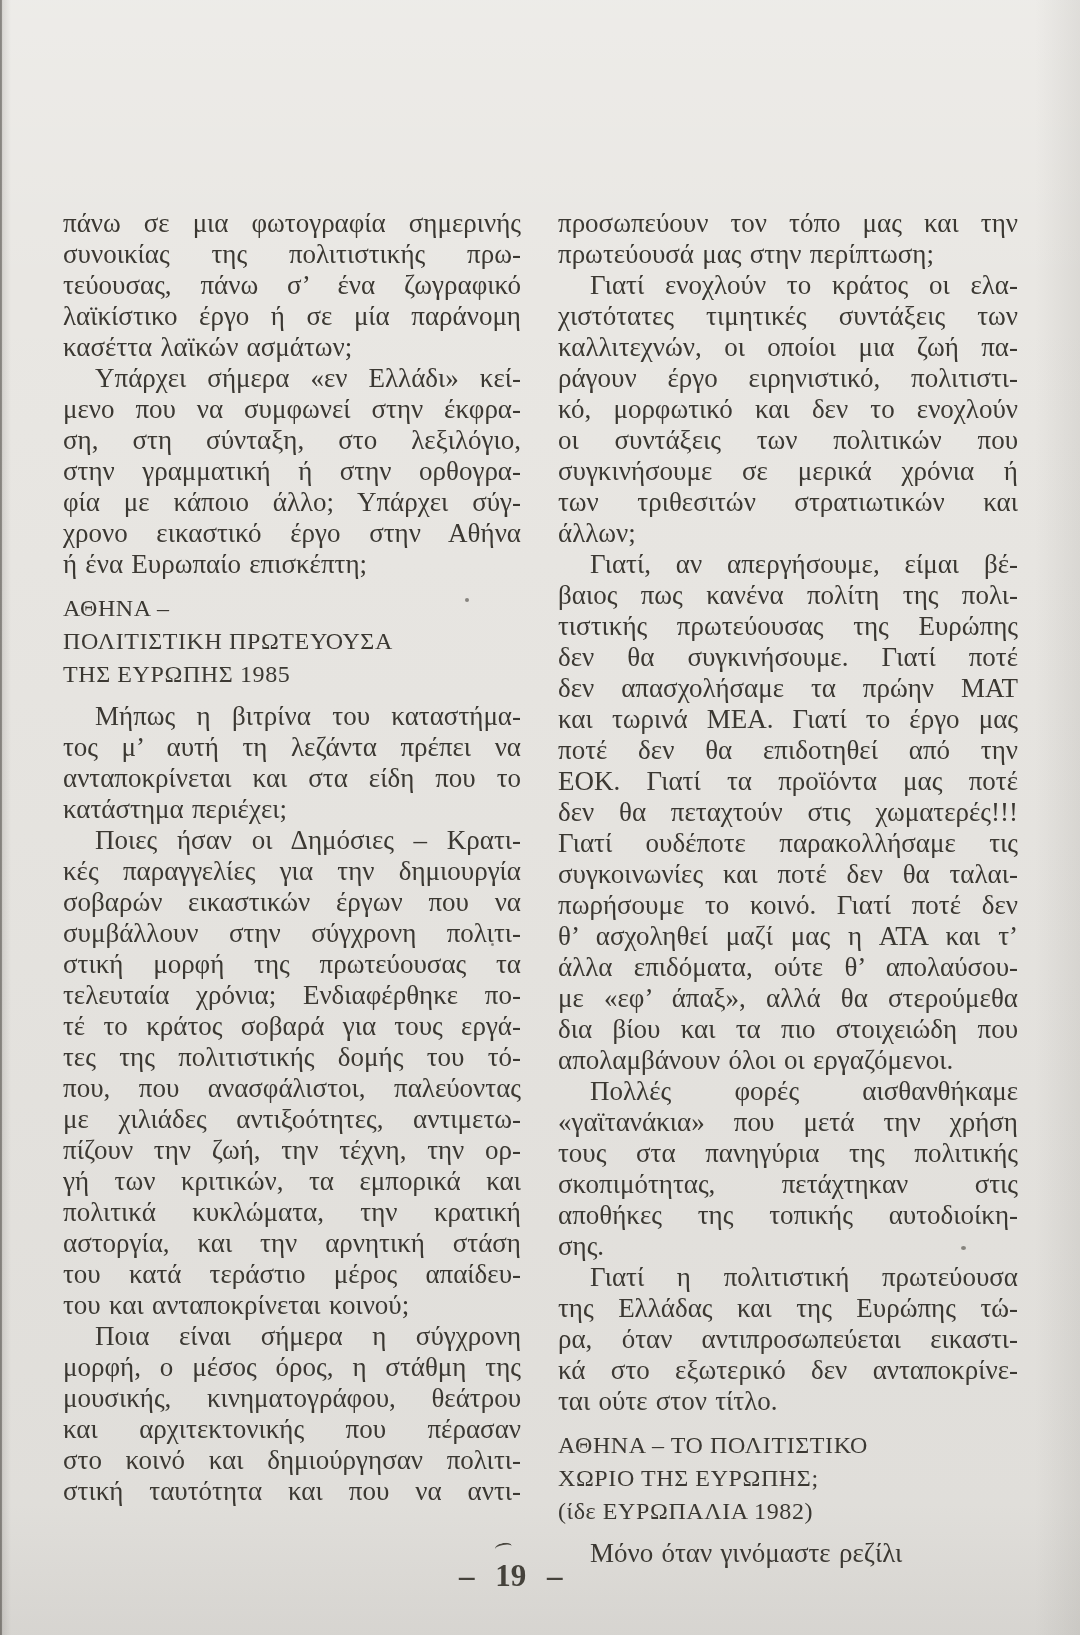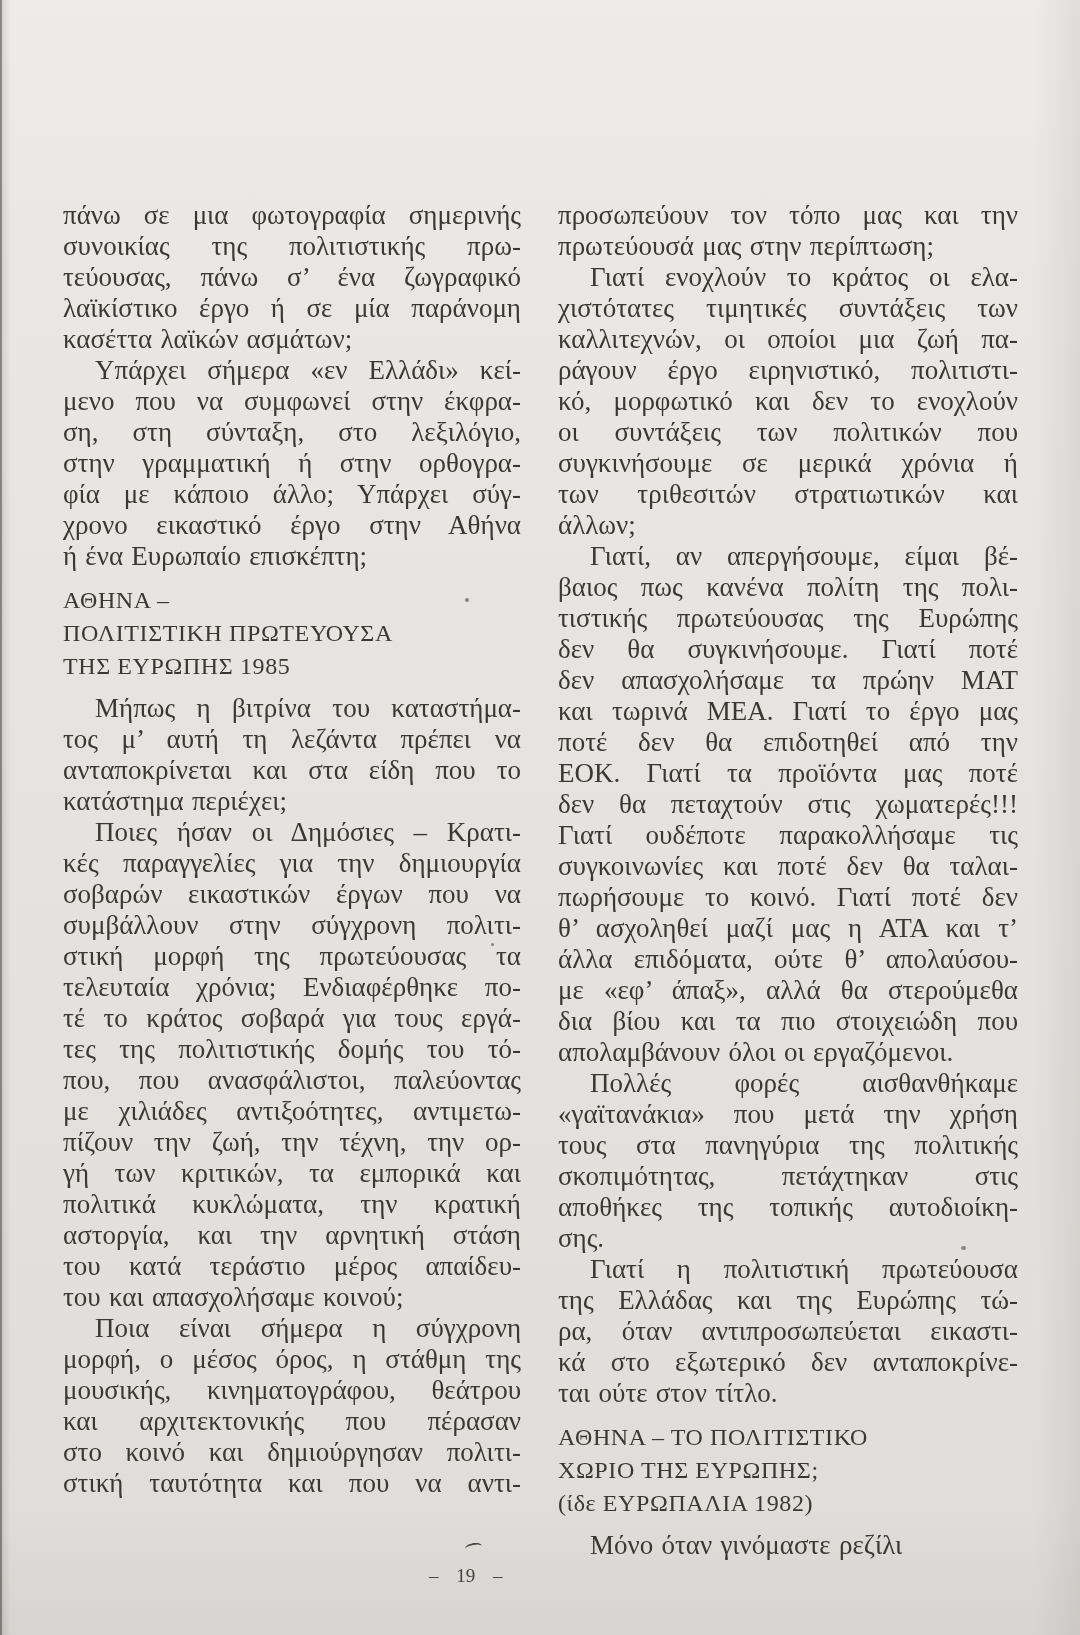--- a/index.html
+++ b/index.html
@@ -11,21 +11,21 @@
     background:
       linear-gradient(90deg, rgba(55,50,45,0.30) 0px, rgba(55,50,45,0.10) 3px, rgba(55,50,45,0.0) 11px),
       linear-gradient(270deg, rgba(95,92,86,0.10) 0px, rgba(95,92,86,0.0) 45px),
       linear-gradient(180deg, rgba(255,255,255,0.20) 0%, rgba(255,255,255,0.0) 18%, rgba(80,78,72,0.06) 92%, rgba(80,78,72,0.12) 100%),
       #e9e7e3;
     font-family: "Liberation Serif", "DejaVu Serif", serif;
     color: #3b3832;
   }
   .columns {
     position: absolute;
-    top: 200px;
+    top: 208px;
     left: 63px;
     display: flex;
     gap: 37px;
   }
   .column { width: 458px; }
   .column.col-right { width: 460px; }
   .para-block { margin: 0; }
   .line {
     font-size: 27px;
     line-height: 31px;
@@ -40,25 +40,26 @@
   .heading-line {
     font-size: 24px;
     line-height: 33px;
     letter-spacing: 0.6px;
     text-align: left;
     white-space: nowrap;
   }
   .footer {
     position: absolute;
     top: 1560px;
-    left: 429px;
-    font-size: 19px;
+    left: 459px;
+    font-size: 31px;
     line-height: 31px;
     word-spacing: 13px;
     color: #45423b;
+    font-weight: bold;
   }
   .tilde-mark {
     position: absolute;
     left: 36px;
     top: -17px;
     width: 17px;
     height: 7px;
     border-top: 2.5px solid #4a473f;
     border-radius: 50% 50% 0 0;
     transform: rotate(-10deg);
@@ -122,21 +123,21 @@
           <div class="line">τελευταία χρόνια; Ενδιαφέρθηκε πο-</div>
           <div class="line">τέ το κράτος σοβαρά για τους εργά-</div>
           <div class="line">τες της πολιτιστικής δομής του τό-</div>
           <div class="line">που, που ανασφάλιστοι, παλεύοντας</div>
           <div class="line">με χιλιάδες αντιξοότητες, αντιμετω-</div>
           <div class="line">πίζουν την ζωή, την τέχνη, την ορ-</div>
           <div class="line">γή των κριτικών, τα εμπορικά και</div>
           <div class="line">πολιτικά κυκλώματα, την κρατική</div>
           <div class="line">αστοργία, και την αρνητική στάση</div>
           <div class="line">του κατά τεράστιο μέρος απαίδευ-</div>
-          <div class="line last">του και απασχολήσαμε κοινού;</div>
+          <div class="line last">του και ανταποκρίνεται κοινού;</div>
         </div>
         <div class="para-block">
           <div class="line indent">Ποια είναι σήμερα η σύγχρονη</div>
           <div class="line">μορφή, ο μέσος όρος, η στάθμη της</div>
           <div class="line">μουσικής, κινηματογράφου, θεάτρου</div>
           <div class="line">και αρχιτεκτονικής που πέρασαν</div>
           <div class="line">στο κοινό και δημιούργησαν πολιτι-</div>
           <div class="line">στική ταυτότητα και που να αντι-</div>
         </div>
       </section>

